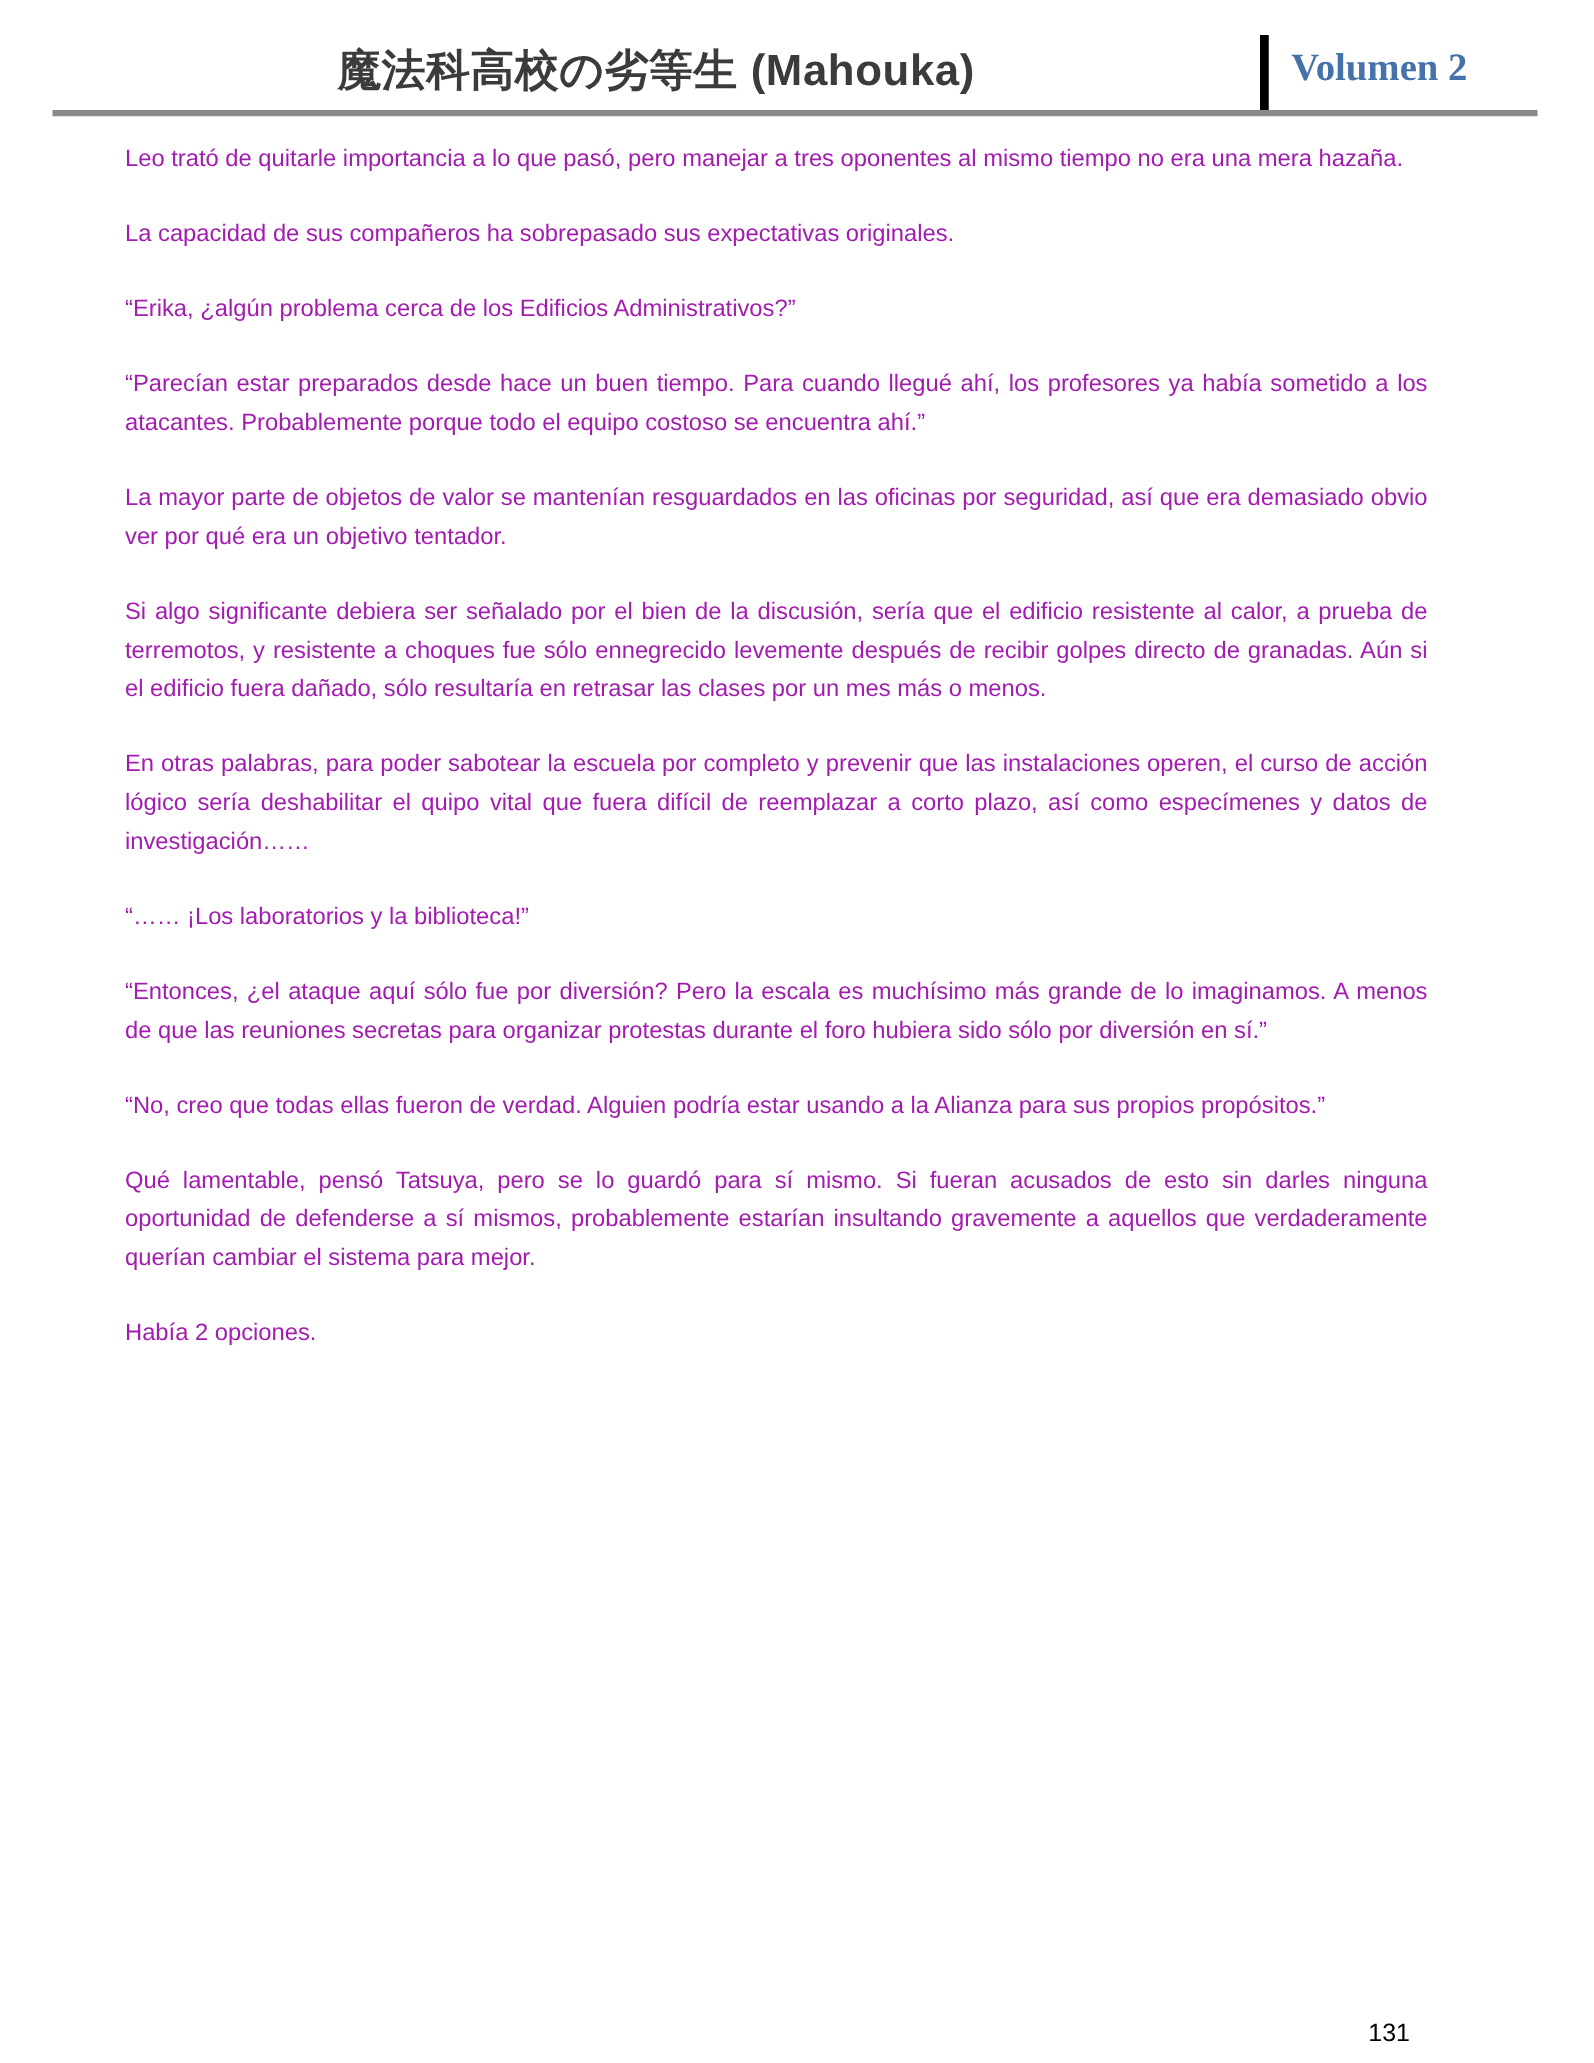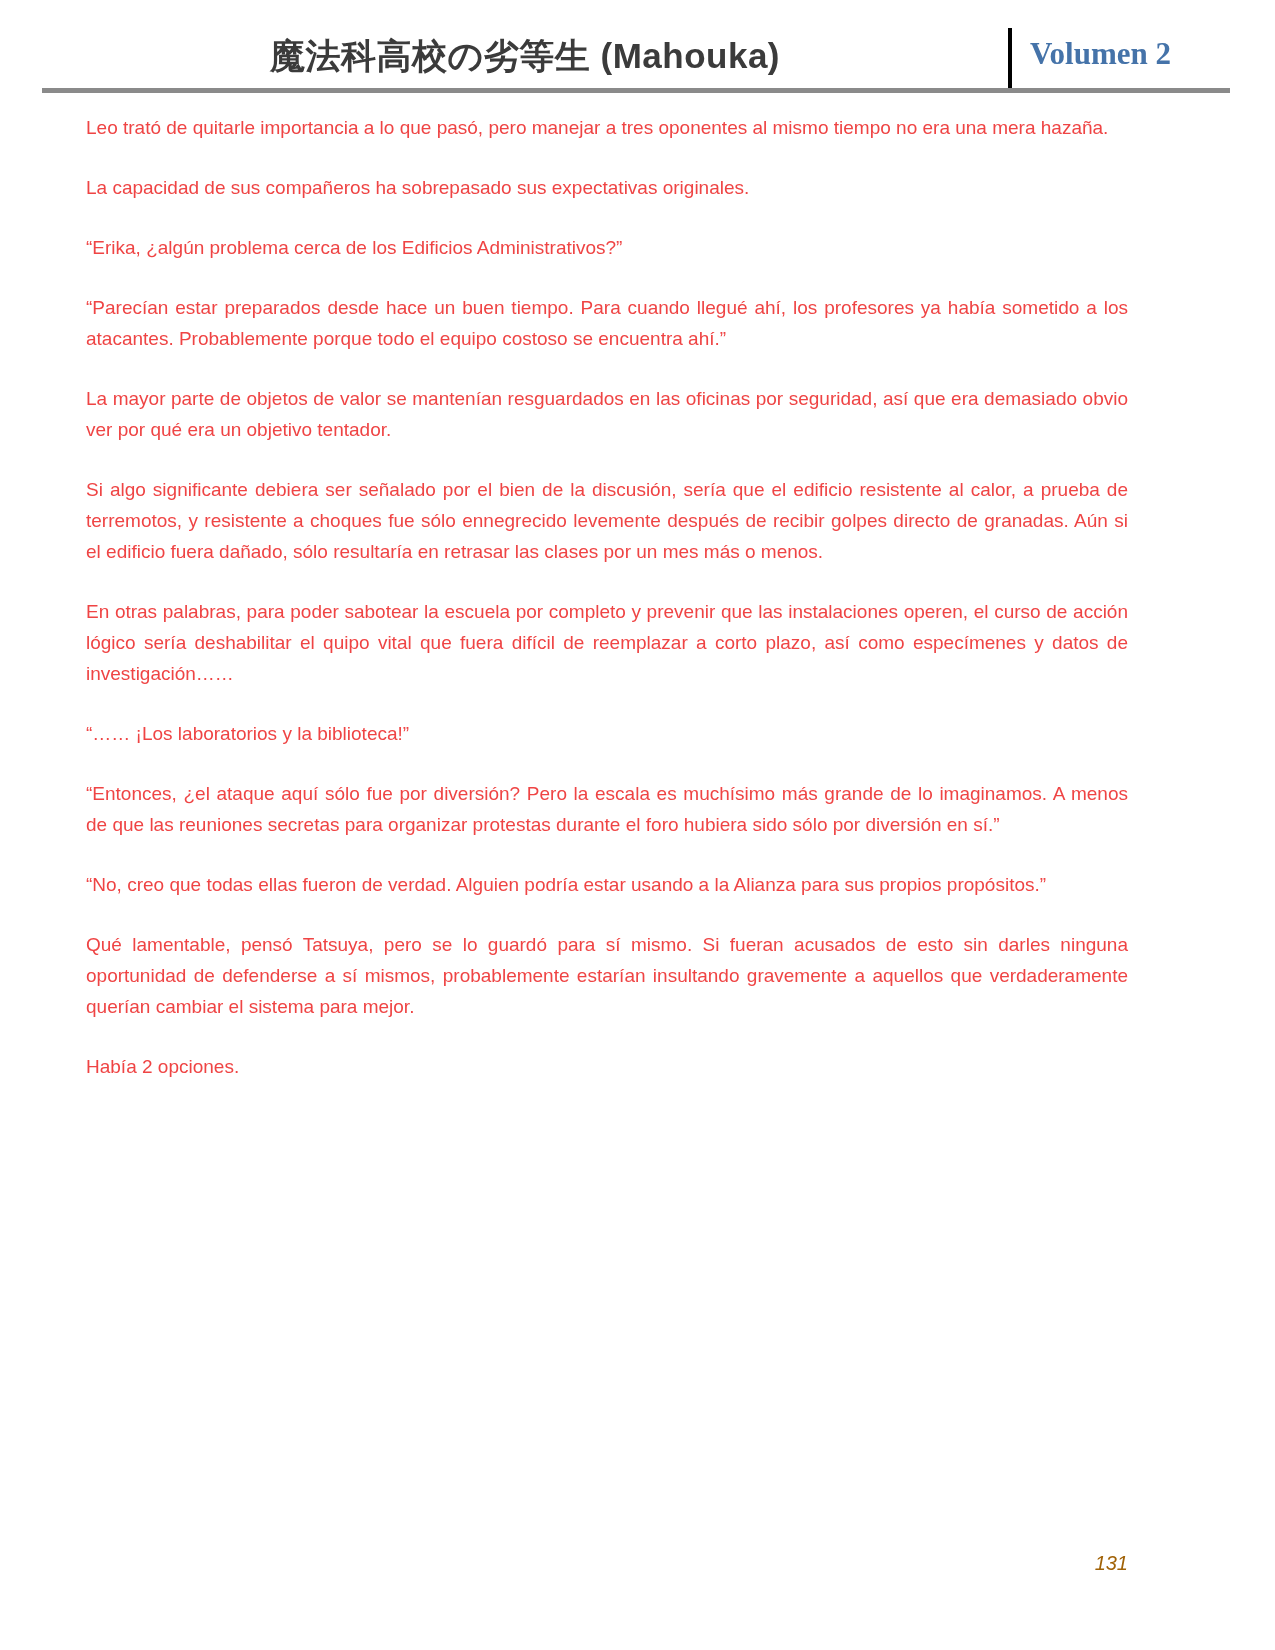--- a/index.html
+++ b/index.html
@@ -34,61 +34,60 @@
     justify-content: center;
     font-size: 35px;
     font-weight: bold;
     color: #3b3b3b;
     padding-bottom: 8px;
     letter-spacing: 0.5px;
     white-space: nowrap;
   }
   .header-volume-cell {
     width: 222px;
-    border-left: 4px solid #000000;
+    border-left: 7px solid #000000;
     margin-top: 28px;
     padding: 8px 0 0 18px;
     box-sizing: border-box;
   }
   .header-volume {
     font-family: "Liberation Serif", serif;
     font-weight: bold;
     font-size: 31px;
     color: #4573a9;
     white-space: nowrap;
   }
   .header-rule {
     height: 5px;
     background: #8a8a8a;
   }
   
   .body-text {
     position: absolute;
-    left: 86px;
+    left: 100px;
     width: 1042px;
     top: 112px;
-    color: #ef4444;
+    color: #a21caf;
   }
   .body-text p {
     margin: 0 0 29px 0;
     font-size: 19px;
     line-height: 31px;
     text-align: justify;
     text-justify: inter-word;
   }
   
   .footer {
     position: absolute;
     left: 86px;
     width: 1042px;
-    top: 1552px;
+    top: 1616px;
     text-align: right;
     font-size: 20px;
-    color: #a16207;
-    font-style: italic;
+    color: #000000;
   }
 </style>
 </head>
 <body>
 
 <div class="page">
 
   <div class="header">
     <div class="header-inner">
       <div class="header-title">魔法科高校の劣等生 (Mahouka)</div>

